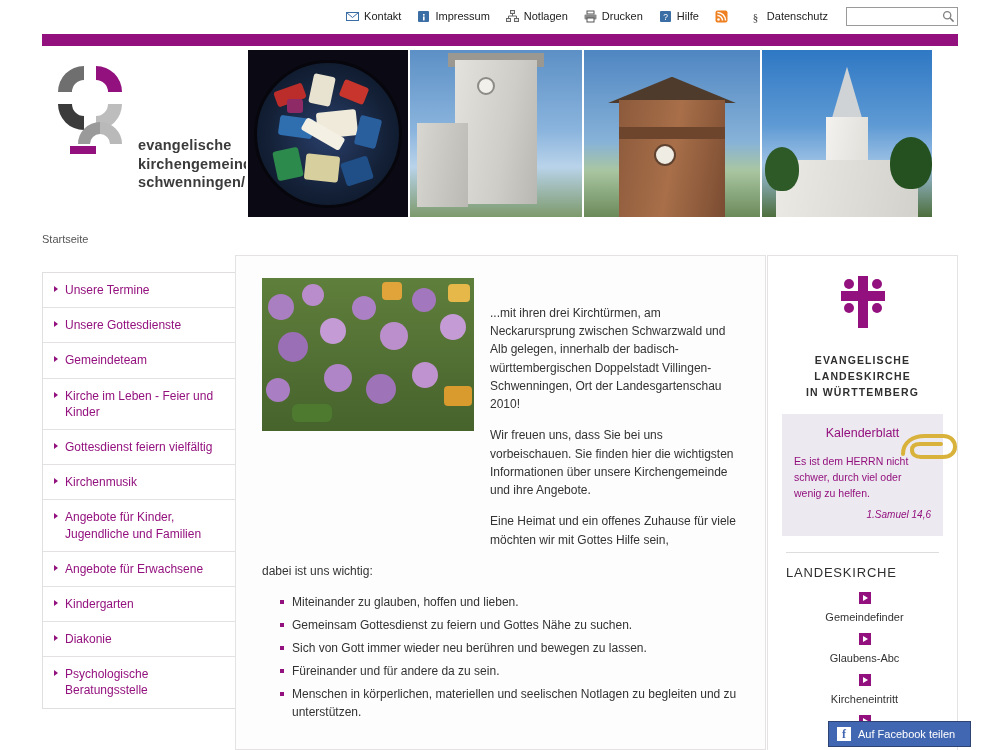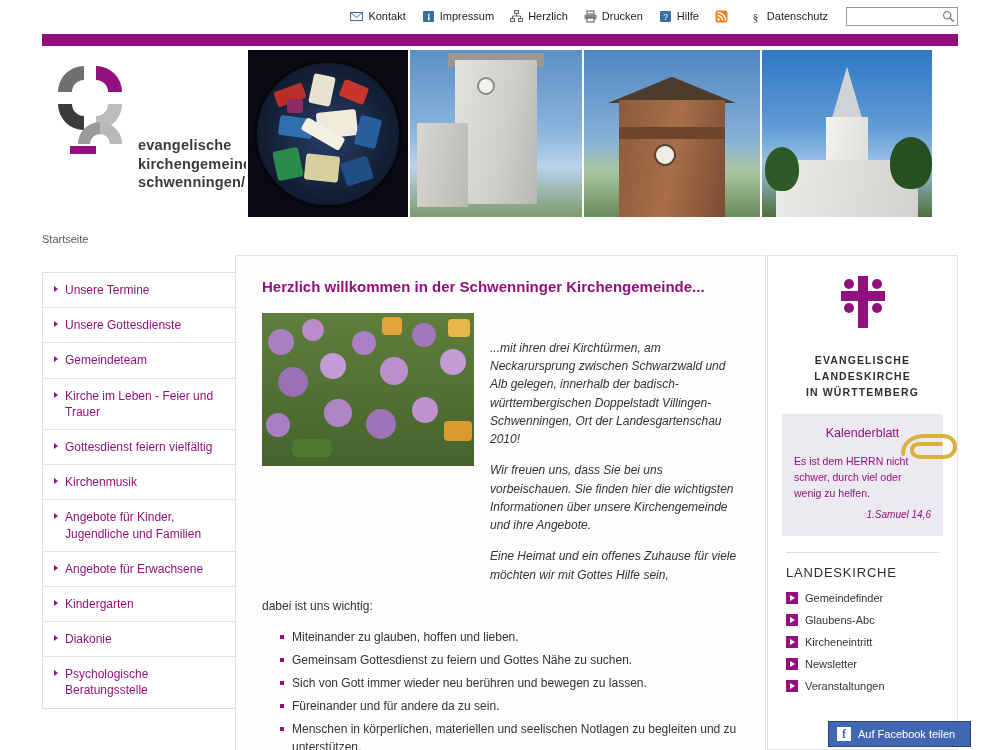--- a/index.html
+++ b/index.html
@@ -267,21 +267,21 @@
     color: #93117e;
     font-weight: bold;
   }
   .midcol p {
     margin: 0 0 13px 0;
     font-size: 12px;
     line-height: 1.52;
     color: #333;
   }
   .intro { display: flex; gap: 16px; }
-  .intro .txtwrap { flex: 1; padding-top: 26px; font-style: italic; }
+  .intro .txtwrap { flex: 1; padding-top: 26px; }
   .midcol ul {
     margin: 4px 0 14px 0;
     padding-left: 18px;
     list-style: none;
   }
   .midcol li {
     font-size: 12px;
     line-height: 1.5;
     margin-bottom: 5px;
     position: relative;
@@ -356,20 +356,21 @@
     margin: 10px 0 12px 4px;
   }
   .linkrow {
     display: flex;
     align-items: center;
     gap: 7px;
     margin: 0 0 10px 4px;
     font-size: 11px;
     color: #333;
     cursor: pointer;
+    flex-direction: column;
   }
   .playbox {
     width: 12px; height: 12px;
     background: #93117e;
     position: relative;
     flex: none;
   }
   .playbox::after {
     content: "";
     position: absolute;
@@ -432,21 +433,21 @@
 
     <div class="topitem">
       <span class="ico">
         <svg width="13" height="13" viewBox="0 0 13 13">
             <rect x="4.5" y="0.5" width="4" height="3" fill="#e8e8e8" stroke="#666"></rect>
             <rect x="0.5" y="8.5" width="4" height="3" fill="#e8e8e8" stroke="#666"></rect>
             <rect x="8.5" y="8.5" width="4" height="3" fill="#e8e8e8" stroke="#666"></rect>
             <path d="M6.5 3.5 v2.5 M2.5 8.5 v-2.5 h8 v2.5" fill="none" stroke="#666"></path>
           </svg>
       </span>
-      <span class="lbl">Herzlich</span>
+      <span class="lbl">Notlagen</span>
     </div>
 
     <div class="topitem">
       <span class="ico">
         <svg width="13" height="13" viewBox="0 0 13 13">
             <rect x="3" y="1" width="7" height="3" fill="#fff" stroke="#555"></rect>
             <rect x="0.5" y="4.5" width="12" height="5" rx="1" fill="#8a8a8a"></rect>
             <rect x="3" y="8" width="7" height="4" fill="#fff" stroke="#555"></rect>
           </svg>
       </span>
@@ -566,33 +567,32 @@
   </div>
 
   <div class="breadcrumb">Startseite</div>
 
   <div class="cols">
 
     <nav class="leftcol">
       <div class="navitem"><span>Unsere Termine</span></div>
       <div class="navitem"><span>Unsere Gottesdienste</span></div>
       <div class="navitem"><span>Gemeindeteam</span></div>
-      <div class="navitem"><span>Kirche im Leben - Feier und Trauer</span></div>
+      <div class="navitem"><span>Kirche im Leben - Feier und Kinder</span></div>
       <div class="navitem"><span>Gottesdienst feiern vielfältig</span></div>
       <div class="navitem"><span>Kirchenmusik</span></div>
       <div class="navitem"><span>Angebote für Kinder, Jugendliche und Familien</span></div>
       <div class="navitem"><span>Angebote für Erwachsene</span></div>
       <div class="navitem"><span>Kindergarten</span></div>
       <div class="navitem"><span>Diakonie</span></div>
       <div class="navitem"><span>Psychologische Beratungsstelle</span></div>
 
     </nav>
 
     <main class="midcol">
-      <h1>Herzlich willkommen in der Schwenninger Kirchengemeinde...</h1>
 
       <div class="intro">
         <div class="flowers">
           <div class="blob" style="left:6px;top:16px;width:26px;height:26px;background:#a97fc2;"></div>
           <div class="blob" style="left:40px;top:6px;width:22px;height:22px;background:#b98ccb;"></div>
           <div class="blob" style="left:16px;top:54px;width:30px;height:30px;background:#9a6fb5;"></div>
           <div class="blob" style="left:58px;top:40px;width:26px;height:26px;background:#c49bd4;"></div>
           <div class="blob" style="left:90px;top:18px;width:24px;height:24px;background:#ab80c4;"></div>
           <div class="blob" style="left:118px;top:44px;width:28px;height:28px;background:#bb8fcc;"></div>
           <div class="blob" style="left:150px;top:10px;width:24px;height:24px;background:#a377bd;"></div>

